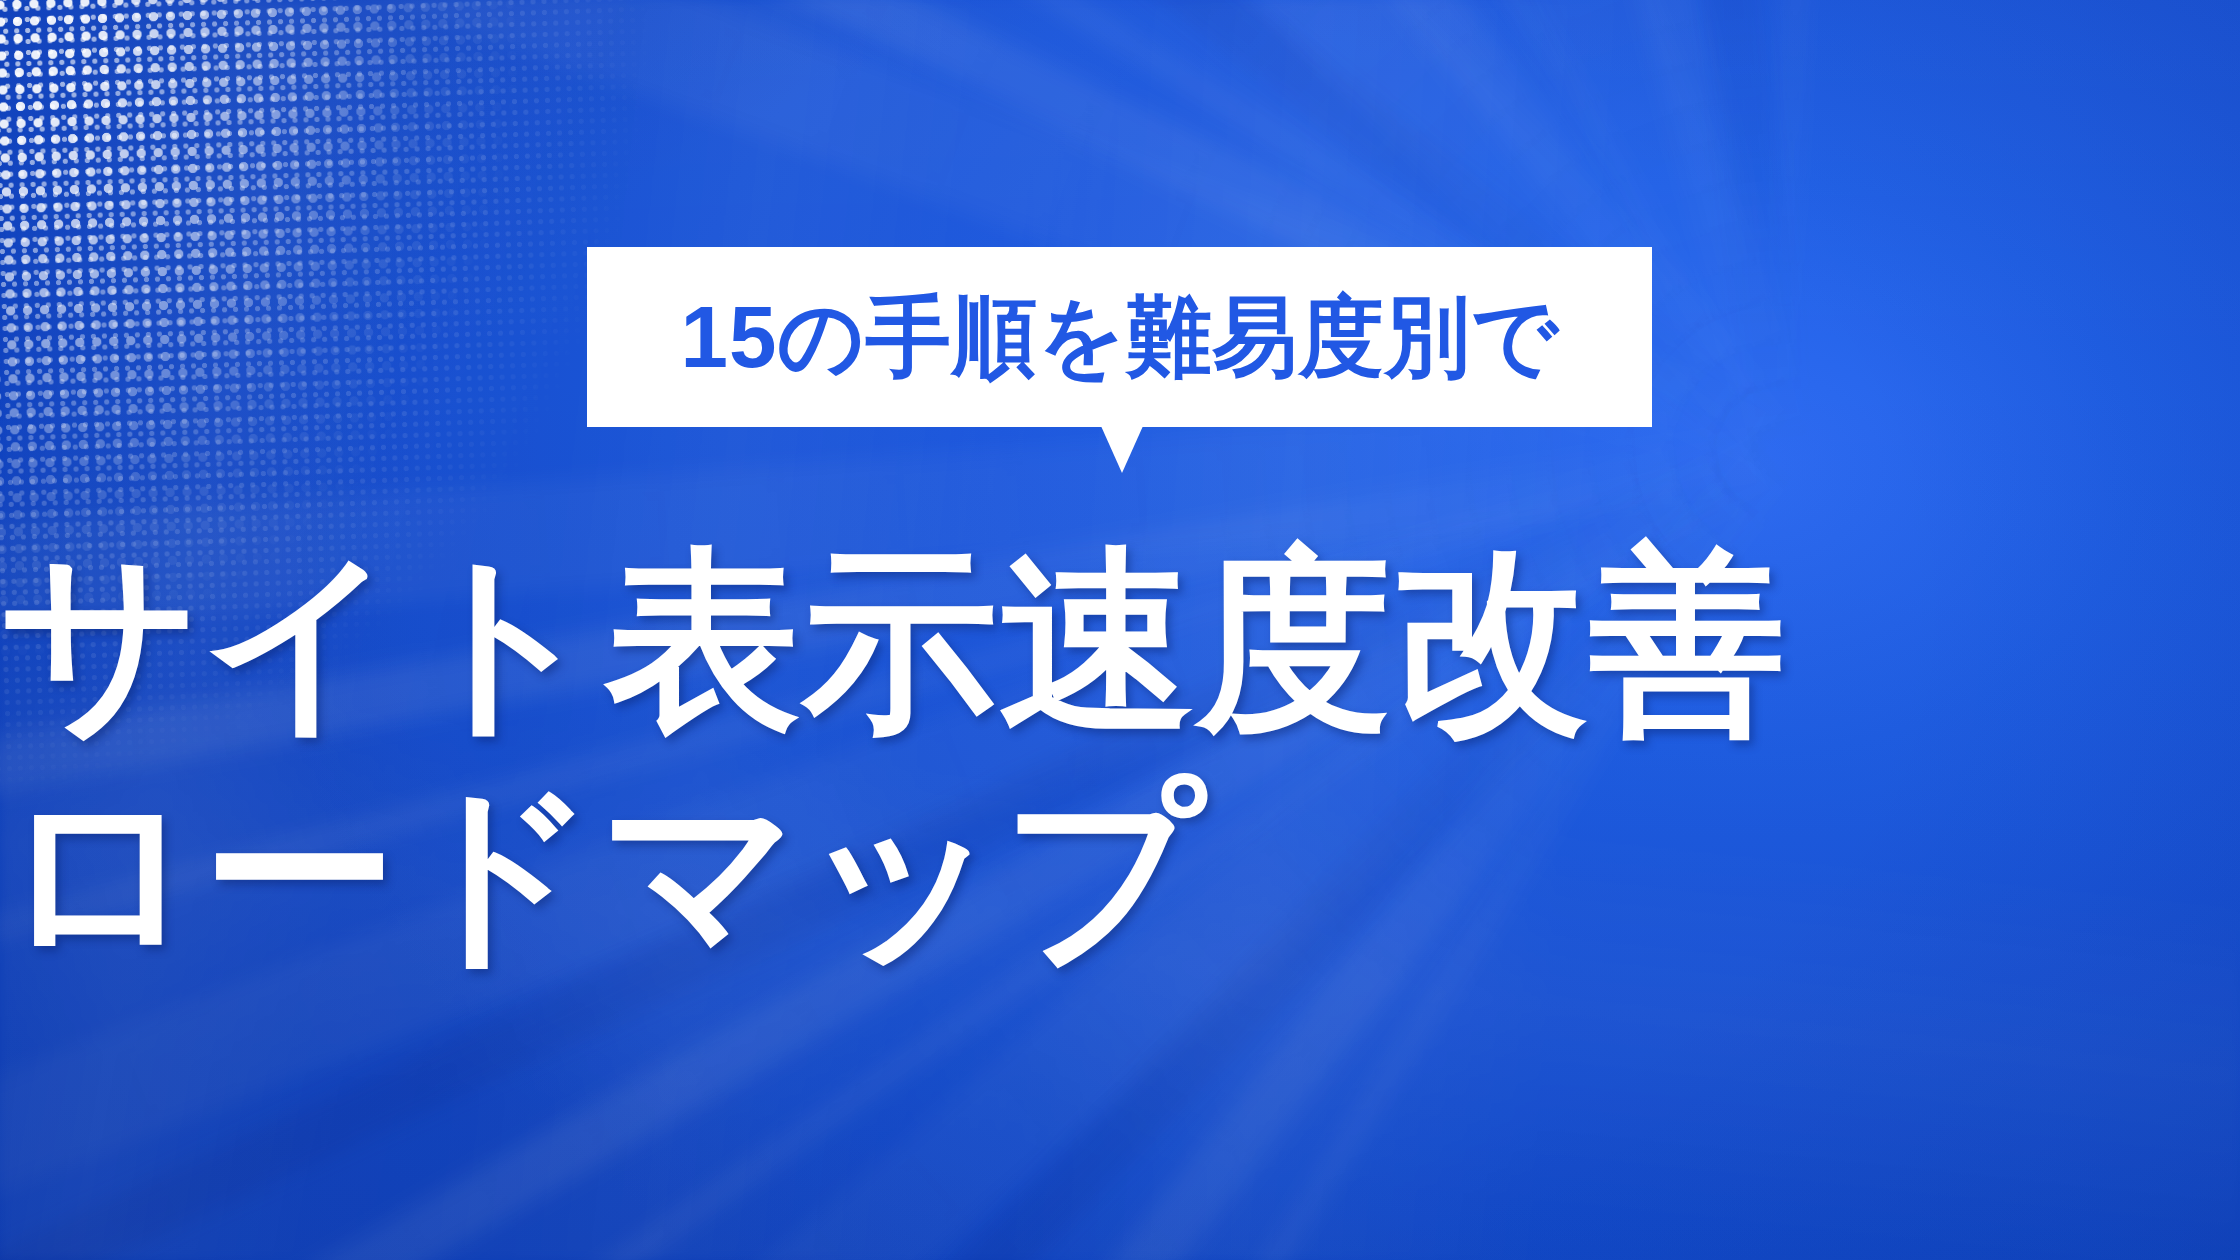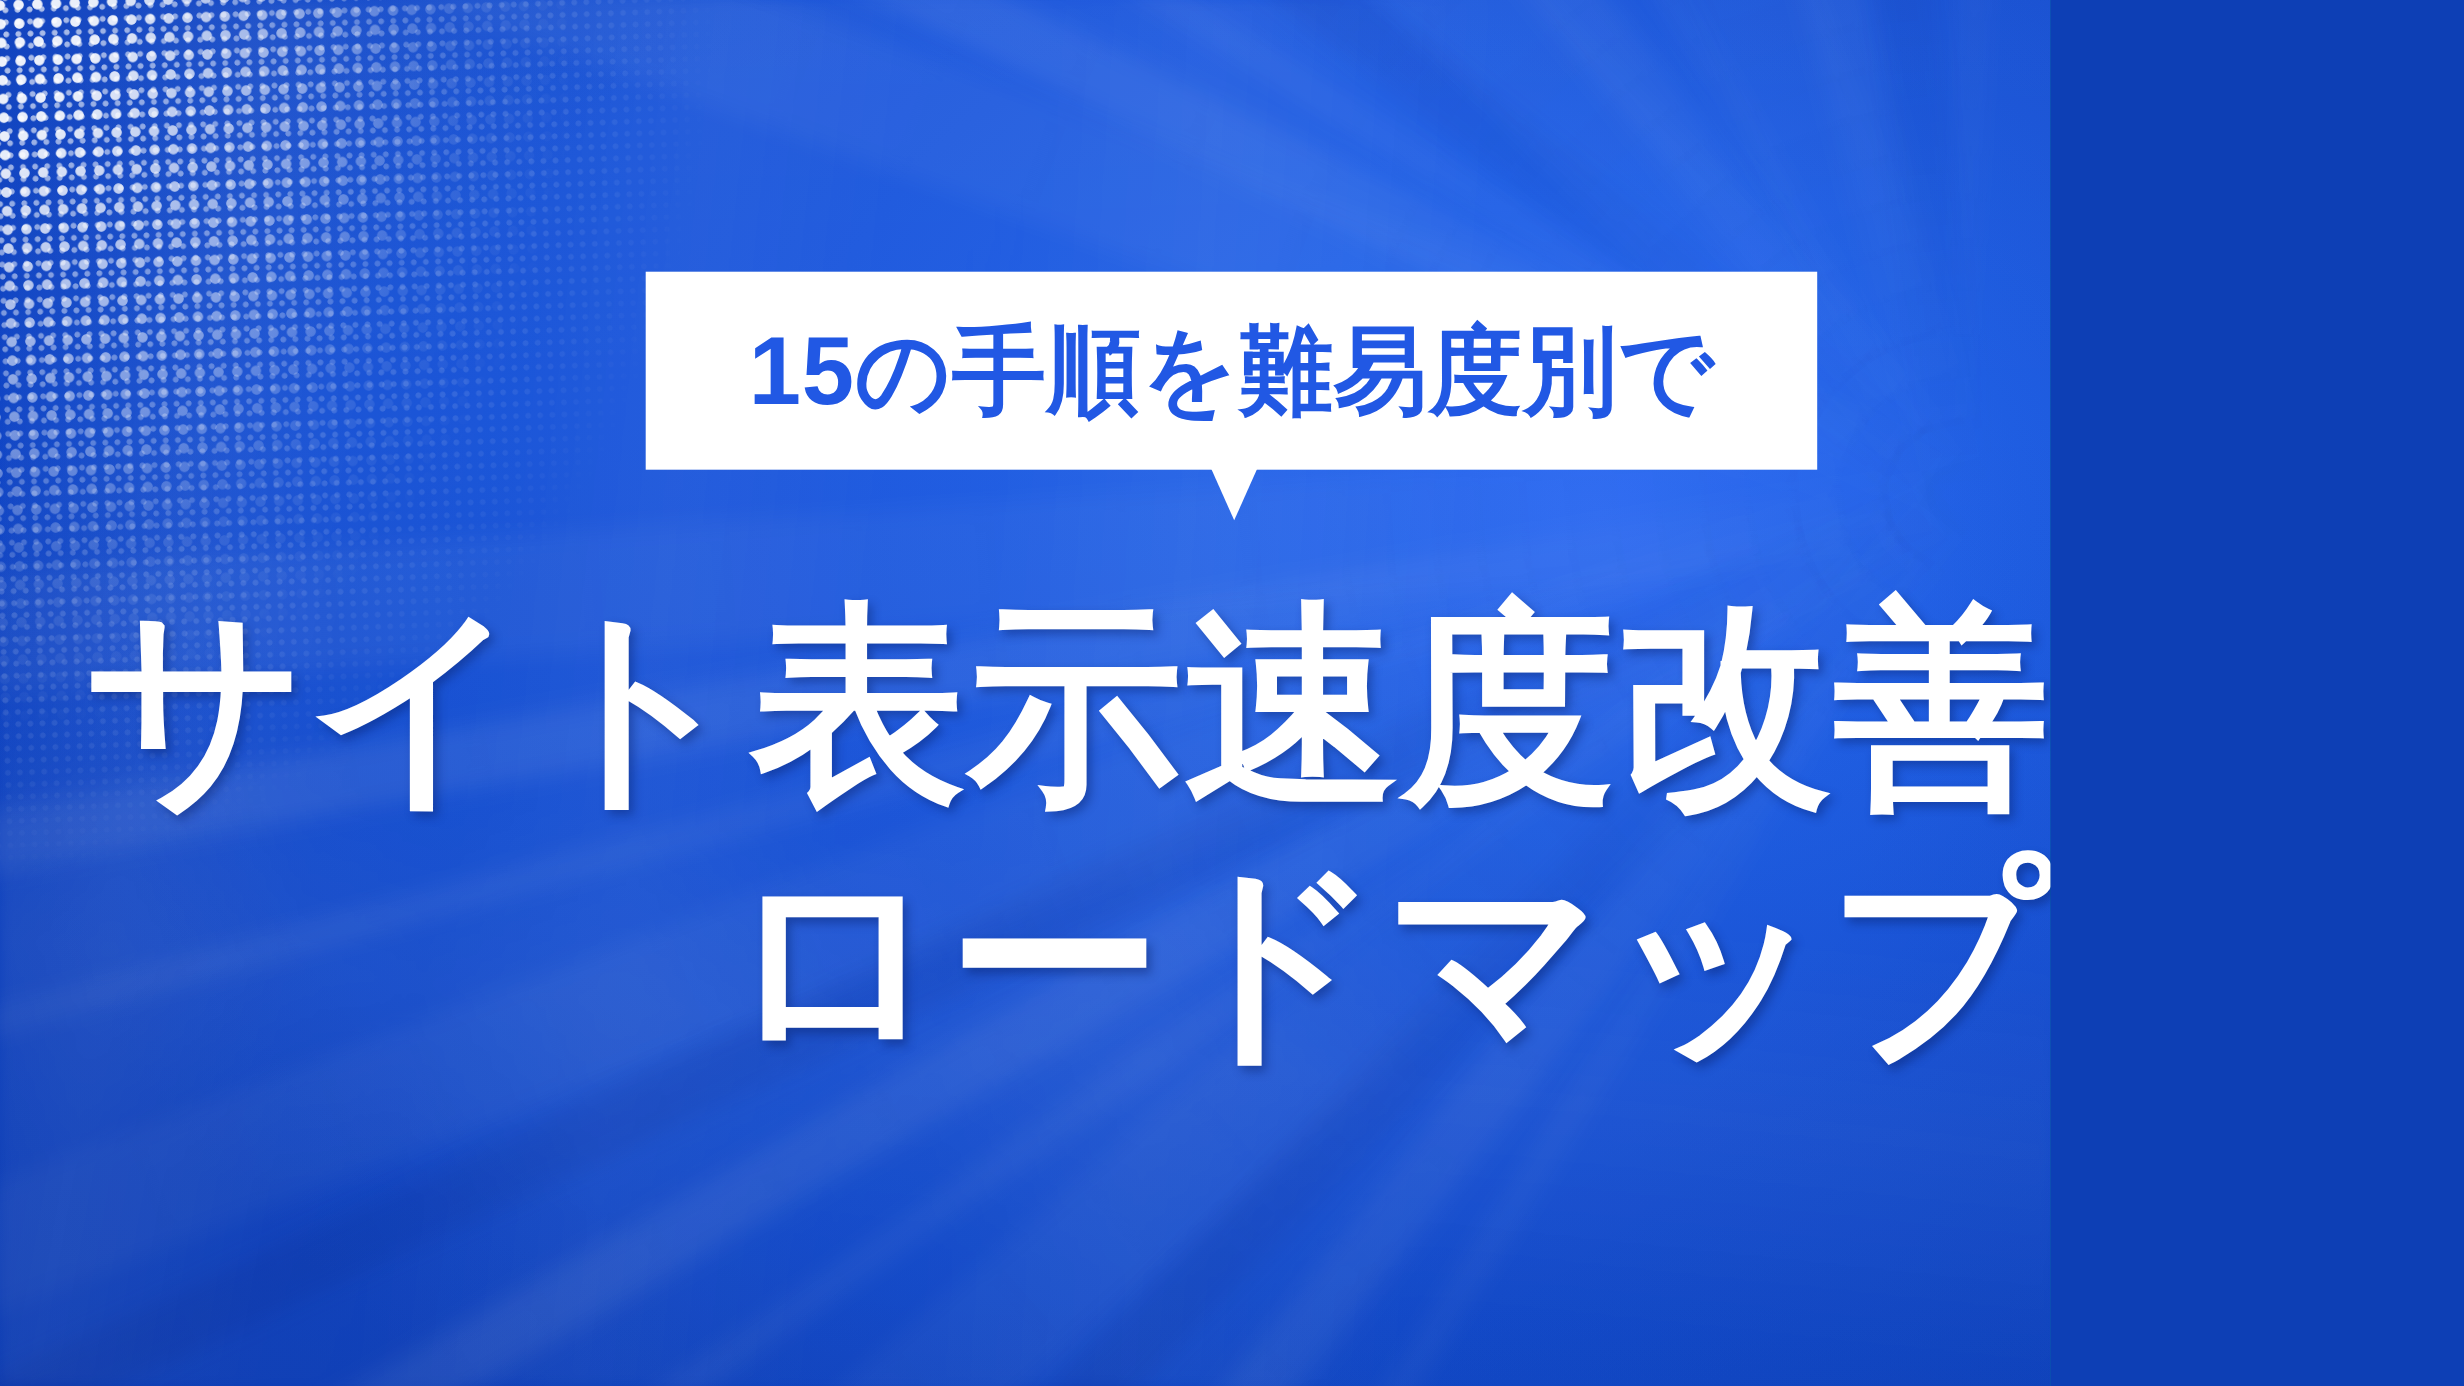--- a/index.html
+++ b/index.html
@@ -6,24 +6,24 @@
     margin: 0;
     padding: 0;
     background: #0d3fb5;
   }
   body {
     font-family: "Liberation Sans", "DejaVu Sans", sans-serif;
   }
 
   .canvas {
     position: relative;
-    width: 1864px;
+    width: 2240px;
     height: 1260px;
     overflow: hidden;
-    background: #0369a1;
+    background: #b91c1c;
   }
 
   
   .bg-base {
     position: absolute;
     inset: 0;
     background:
       radial-gradient(ellipse 1500px 1100px at 78% 37%, #2f6cf2 0%, #2060e6 26%, #1a56dd 50%, #1450d6 72%, #0f46c9 100%);
   }
 
@@ -132,21 +132,21 @@
     border-left: 21px solid transparent;
     border-right: 21px solid transparent;
     border-top: 47px solid #ffffff;
   }
 
   .headline {
     position: absolute;
     left: 0;
     right: 0;
     top: 505px;
-    text-align: right;
+    text-align: left;
     color: #ffffff;
     font-weight: 700;
     line-height: 1.18;
     text-shadow: 4px 5px 9px rgba(4,26,95,0.38);
   }
   .headline-line {
     display: block;
     white-space: nowrap;
   }
   .headline-line.l1 { font-size: 196px; letter-spacing: 0.005em; }

